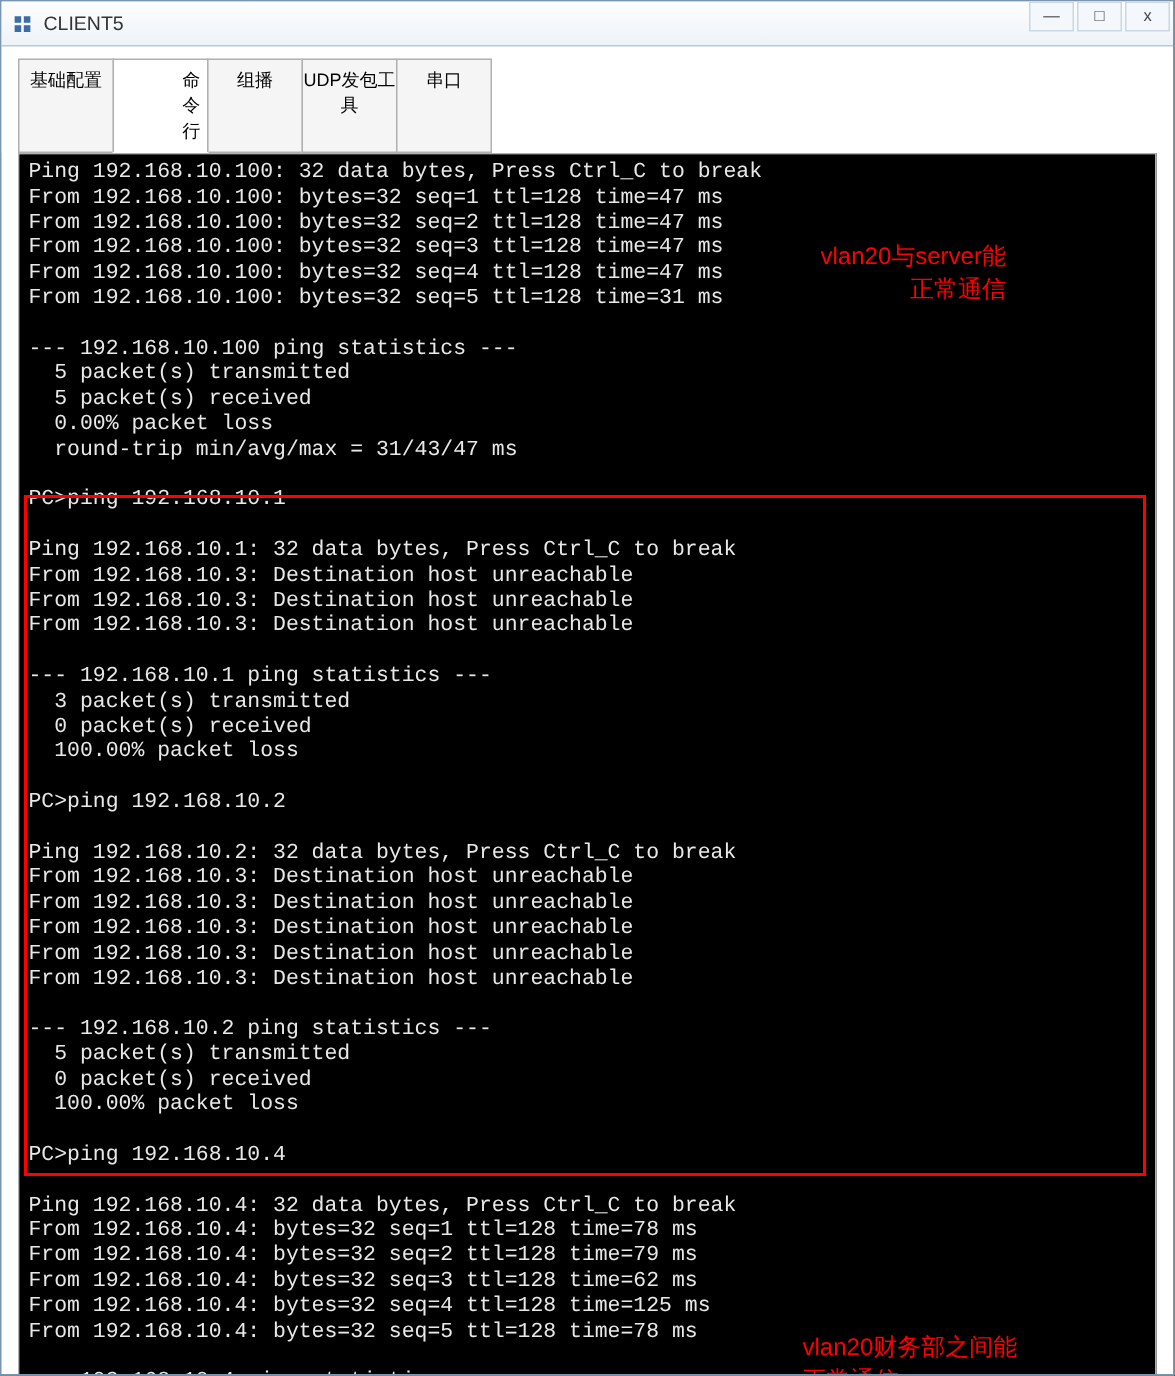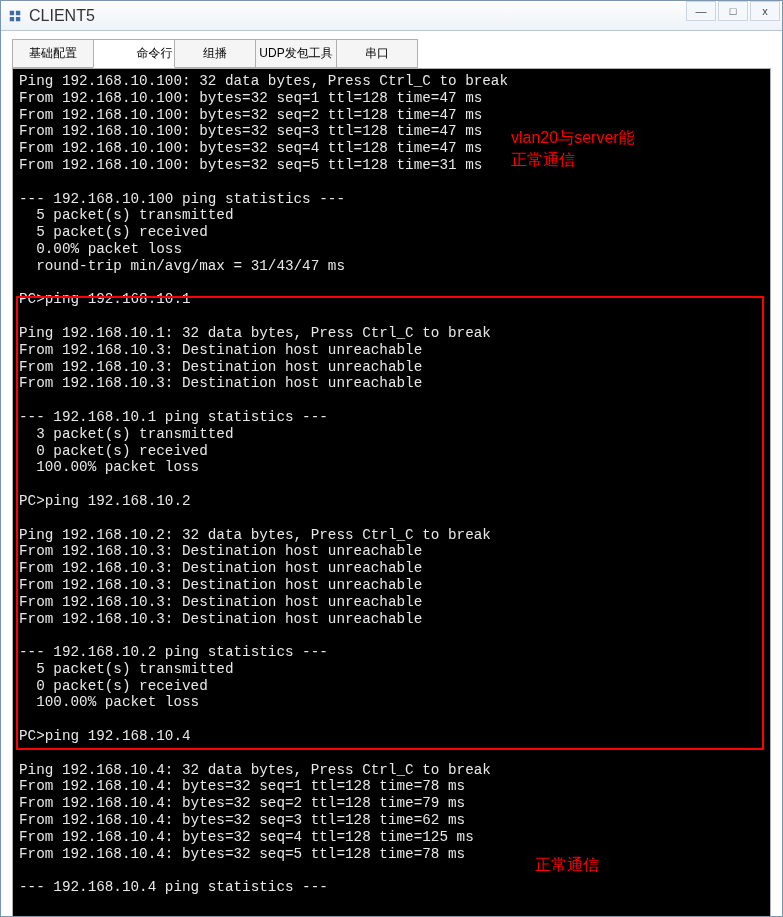--- a/index.html
+++ b/index.html
@@ -21,21 +21,21 @@
       position: relative;
     }
     .title-icon {
       width: 16px; height: 16px;
       margin-right: 6px;
       display: inline-flex;
       align-items: center; justify-content: center;
       color: #3c6ea5;
       font-size: 14px;
     }
-    .title-text { font-size: 16px; color: #333; }
+    .title-text { font-size: 13px; color: #333; }
     .win-controls {
       position: absolute; right: 2px; top: 0;
       display: flex; gap: 0;
     }
     .win-btn {
       width: 30px; height: 20px;
       background: #f4f8fc;
       border: 1px solid #cbd6e2;
       margin-left: 2px;
       display: flex; align-items: center; justify-content: center;
@@ -43,21 +43,21 @@
       cursor: pointer;
     }
     .tabbar {
       display: flex;
       padding: 8px 11px 0 11px;
       background: #fff;
       gap: 0;
     }
     .tab {
       padding: 5px 0;
-      width: 82px;
+      width: 64px;
       text-align: center;
       font-size: 12px;
       border: 1px solid #b0b0b0;
       border-bottom: 1px solid #b0b0b0;
       background: #f5f5f5;
       cursor: pointer;
       margin-right: -1px;
     }
     .tab.active {
       background: #fff;
@@ -179,24 +179,25 @@
 From 192.168.10.4: bytes=32 seq=1 ttl=128 time=78 ms
 From 192.168.10.4: bytes=32 seq=2 ttl=128 time=79 ms
 From 192.168.10.4: bytes=32 seq=3 ttl=128 time=62 ms
 From 192.168.10.4: bytes=32 seq=4 ttl=128 time=125 ms
 From 192.168.10.4: bytes=32 seq=5 ttl=128 time=78 ms
 
 --- 192.168.10.4 ping statistics ---</div>
 
   <div class="red-box" style="left:3px; top:227px; width:748px; height:454px;"></div>
 
-  <div class="annotation" style="left:498px; top:58px;">
+  <div class="annotation" style="left:534px; top:58px;text-align:right;">
     <div>vlan20与server能</div>
     <div>正常通信</div>
   </div>
 
 
   <div class="annotation" style="left:522px; top:785px;">
+    <div>vlan20财务部之间能</div>
     <div>正常通信</div>
   </div>
 
   <div class="watermark">CSDN @weixin_43075093</div>
 </div>
 
 </body></html>

